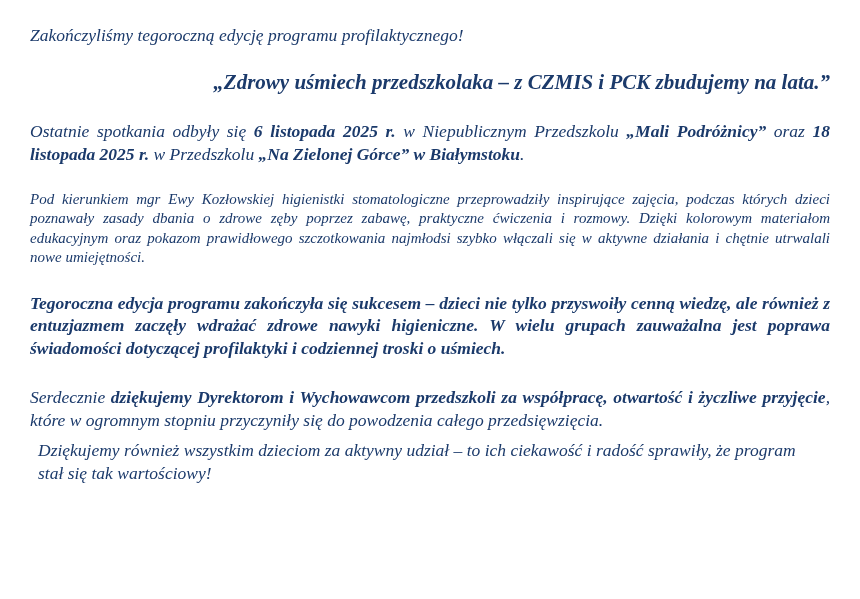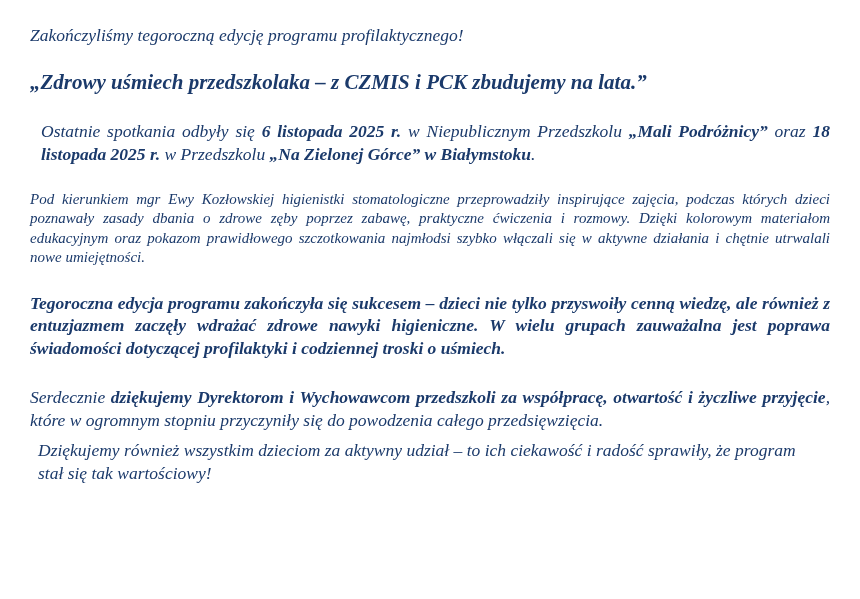--- a/index.html
+++ b/index.html
@@ -28,25 +28,25 @@
     line-height: 1.30;
   }
   .p-intro {
     font-size: 17.5px;
     margin: 0 0 22px 0;
   }
   .p-title {
     font-size: 21px;
     font-weight: bold;
     margin: 0 0 24px 0;
-    text-align: left;
+    text-align: right;
   }
   .p-meetings {
     font-size: 17.5px;
-    margin: 0 0 24px 11px;
+    margin: 0 0 24px 0;
     font-family: Liberation Serif, serif;
   }
   .p-body {
     font-size: 15px;
     margin: 12px 0 24px 0;
   }
   .p-summary {
     font-size: 17.5px;
     font-weight: bold;
     margin: 0 0 26px 0;

